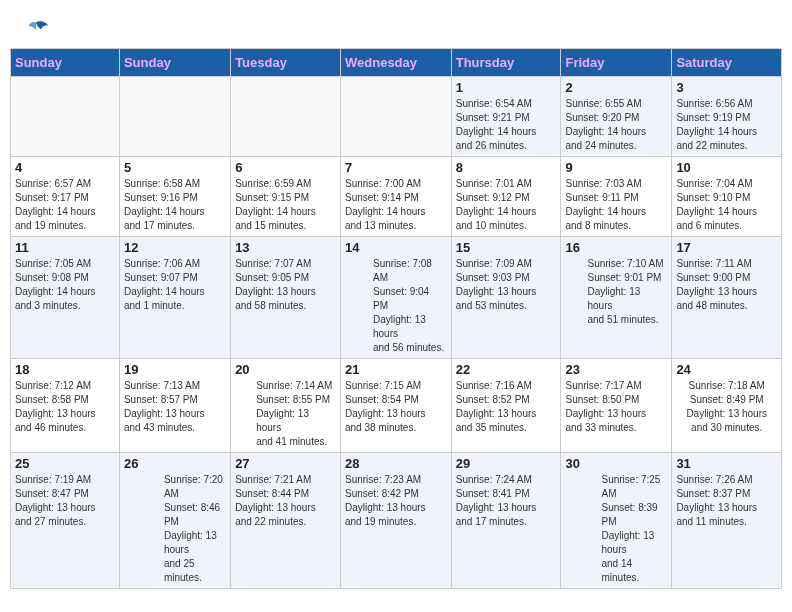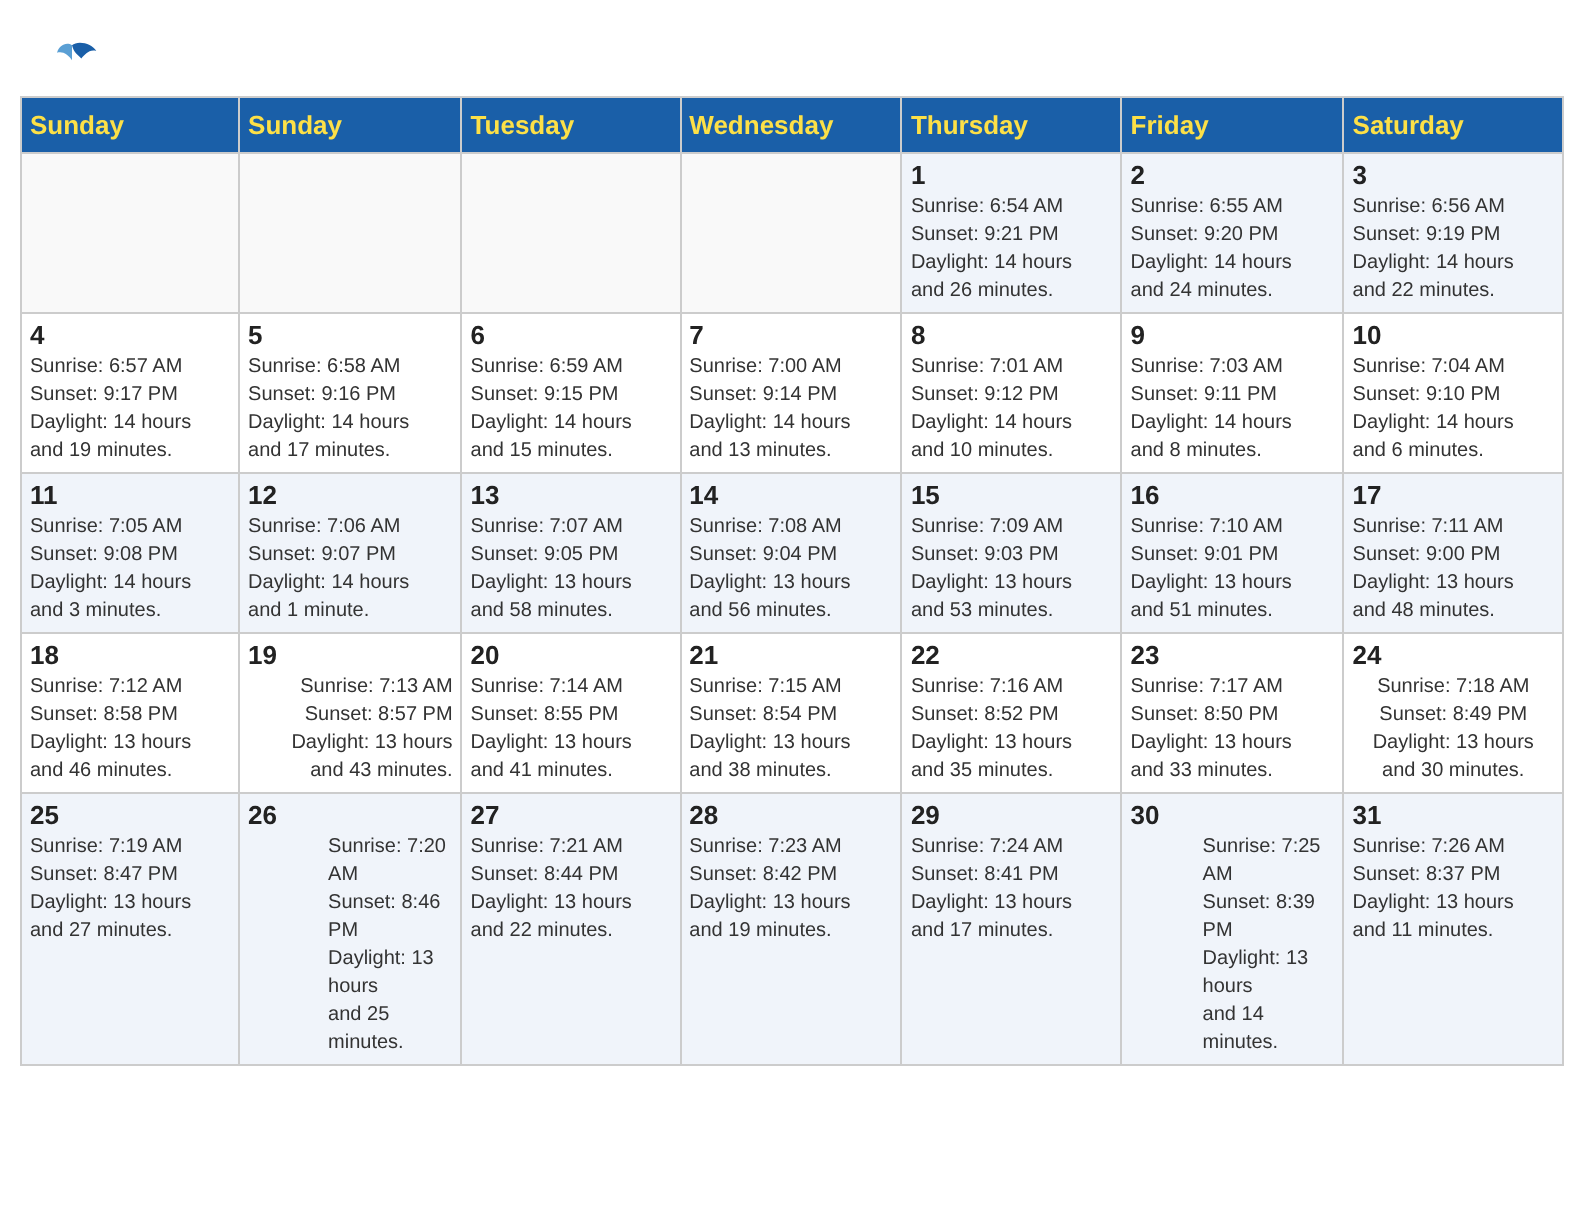--- a/index.html
+++ b/index.html
@@ -47,21 +47,21 @@
       font-size: 16px;
       color: #333;
     }
     table {
       width: 100%;
       border-collapse: collapse;
       margin-top: 4px;
     }
     thead tr th {
       background-color: #1a5fa8;
-      color: #fde047;
+      color: #f0abfc;
       font-size: 13px;
       font-weight: bold;
       padding: 6px 4px;
       text-align: left;
       border: 1px solid #ccc;
     }
     tbody tr td {
       vertical-align: top;
       border: 1px solid #ccc;
       padding: 3px 4px;
@@ -222,35 +222,35 @@
         </td>
         <td>
           <span class="day-num">13</span>
           <div class="day-info" style="white-space: pre-line;">Sunrise: 7:07 AM
 Sunset: 9:05 PM
 Daylight: 13 hours
 and 58 minutes.</div>
         </td>
         <td>
           <span class="day-num">14</span>
-          <div class="day-info" style="white-space: pre-line;">Sunrise: 7:08 AM
+          <div class="day-info" style="white-space: pre-line; margin-left: 28px;">Sunrise: 7:08 AM
 Sunset: 9:04 PM
 Daylight: 13 hours
 and 56 minutes.</div>
         </td>
         <td>
           <span class="day-num">15</span>
           <div class="day-info" style="white-space: pre-line;">Sunrise: 7:09 AM
 Sunset: 9:03 PM
 Daylight: 13 hours
 and 53 minutes.</div>
         </td>
         <td>
           <span class="day-num">16</span>
-          <div class="day-info" style="white-space: pre-line;">Sunrise: 7:10 AM
+          <div class="day-info" style="white-space: pre-line; margin-left: 22px;">Sunrise: 7:10 AM
 Sunset: 9:01 PM
 Daylight: 13 hours
 and 51 minutes.</div>
         </td>
         <td>
           <span class="day-num">17</span>
           <div class="day-info" style="white-space: pre-line;">Sunrise: 7:11 AM
 Sunset: 9:00 PM
 Daylight: 13 hours
 and 48 minutes.</div>
@@ -259,28 +259,28 @@
       <tr>
         <td>
           <span class="day-num">18</span>
           <div class="day-info" style="white-space: pre-line;">Sunrise: 7:12 AM
 Sunset: 8:58 PM
 Daylight: 13 hours
 and 46 minutes.</div>
         </td>
         <td>
           <span class="day-num">19</span>
-          <div class="day-info" style="white-space: pre-line; text-align: right;">Sunrise: 7:13 AM
+          <div class="day-info" style="white-space: pre-line;">Sunrise: 7:13 AM
 Sunset: 8:57 PM
 Daylight: 13 hours
 and 43 minutes.</div>
         </td>
         <td>
           <span class="day-num">20</span>
-          <div class="day-info" style="white-space: pre-line;">Sunrise: 7:14 AM
+          <div class="day-info" style="white-space: pre-line; margin-left: 21px;">Sunrise: 7:14 AM
 Sunset: 8:55 PM
 Daylight: 13 hours
 and 41 minutes.</div>
         </td>
         <td>
           <span class="day-num">21</span>
           <div class="day-info" style="white-space: pre-line;">Sunrise: 7:15 AM
 Sunset: 8:54 PM
 Daylight: 13 hours
 and 38 minutes.</div>

